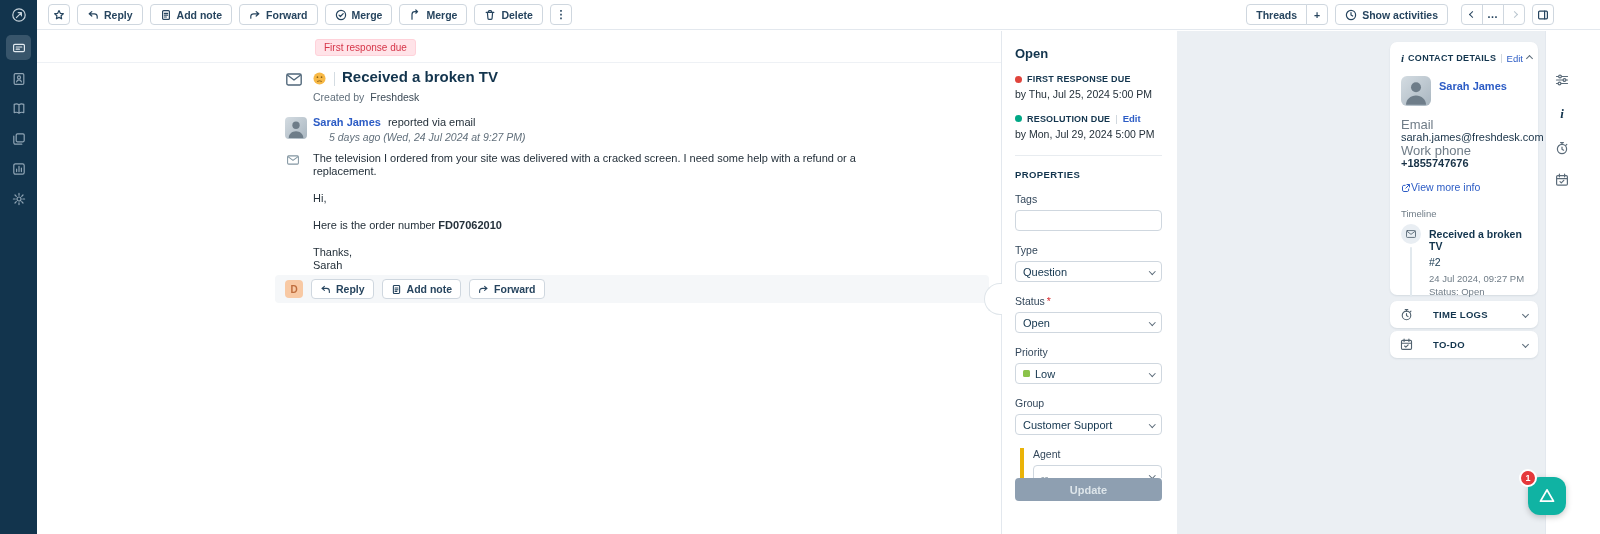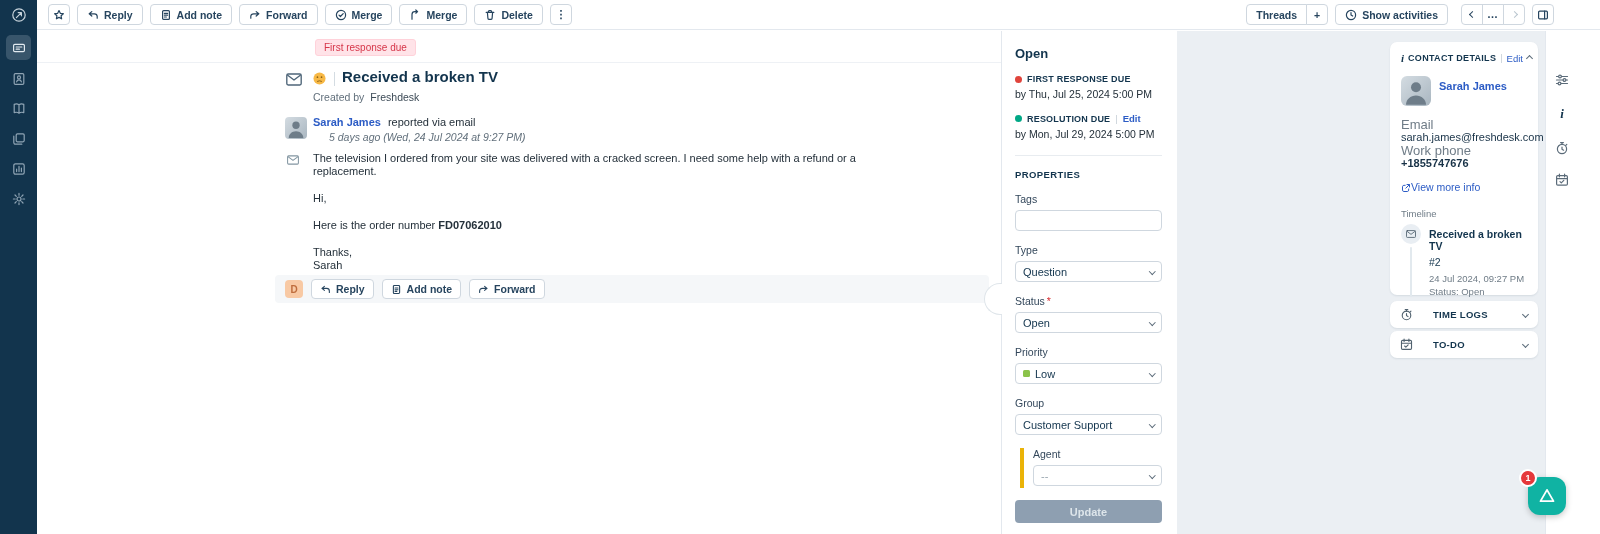--- a/index.html
+++ b/index.html
@@ -83,21 +83,21 @@
   .req{color:#d72d30;margin-left:2px}
   .f-input{height:21px;border:1px solid #cfd7df;border-radius:4px;width:100%;background:#fff;outline:none;
            font:11px "Liberation Sans",sans-serif;padding:0 6px;color:#12344d}
   .f-select{height:21px;border:1px solid #cfd7df;border-radius:4px;display:flex;align-items:center;
             padding:0 7px;gap:5px;font-size:11px;color:#12344d;cursor:pointer;background:#fff}
   .f-select .chev{margin-left:auto;color:#5b6b79;width:4.5px;height:4.5px}
   .prio-sq{width:7px;height:7px;background:#8bc34a;border-radius:1.5px;flex:none}
   .agent-wrap{margin:13px 0 0 5px;padding:0 0 2px 9px;border-left:4px solid #eab308}
   .agent-wrap .f-label{margin-top:0}
   .muted{color:#9aa7b1}
-  .update-footer{position:absolute;left:0;right:0;bottom:0;height:34px;background:#fff}
+  .update-footer{position:absolute;left:0;right:0;bottom:0;height:56px;background:#fff}
   .update-btn{position:absolute;left:13px;right:15px;top:0;height:23px;background:#8e9fb1;border:none;
               border-radius:4px;color:#dde5ea;font-size:11px;font-weight:bold;cursor:default;
               font-family:"Liberation Sans",sans-serif}
 
   
   .gray{position:absolute;left:1177px;top:31px;width:368px;height:503px;background:#ebeff3}
   .card{position:absolute;left:1390px;width:148px;background:#fff;border-radius:7px;
         box-shadow:0 1px 2px rgba(18,52,77,.10);z-index:3}
   .card.contact{top:42px;height:253px;padding:10px 11px}
   .c-head{display:flex;align-items:center;gap:4px}

